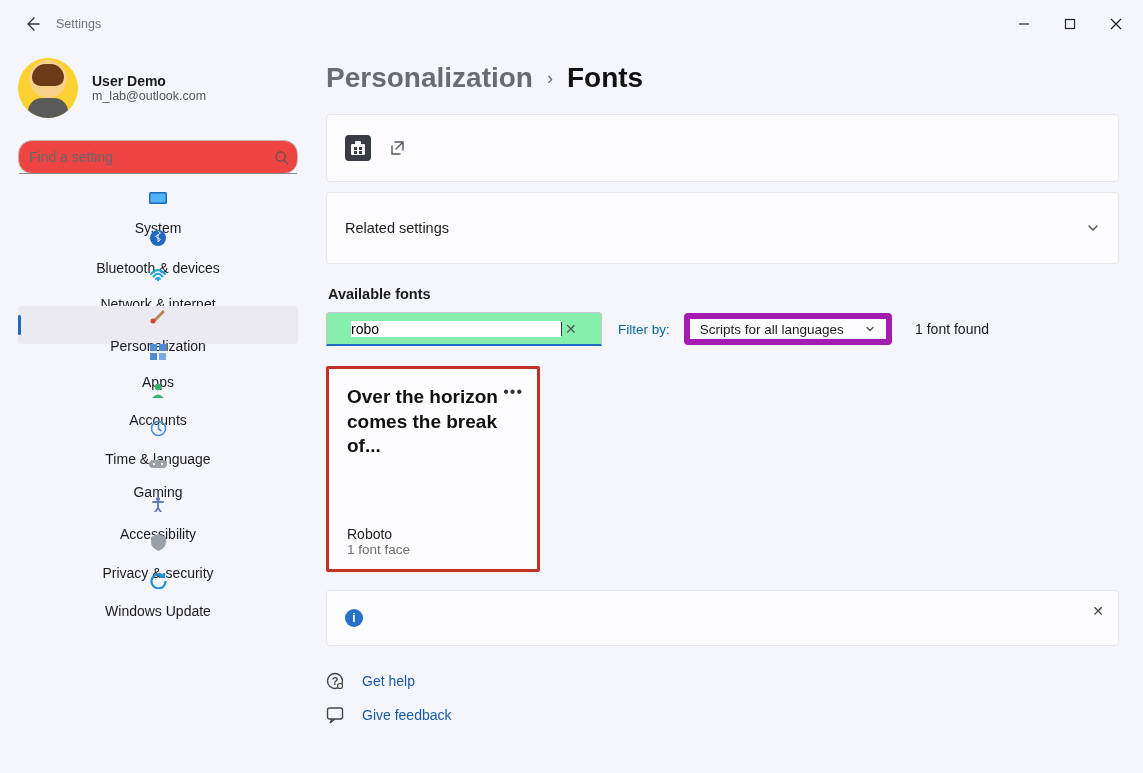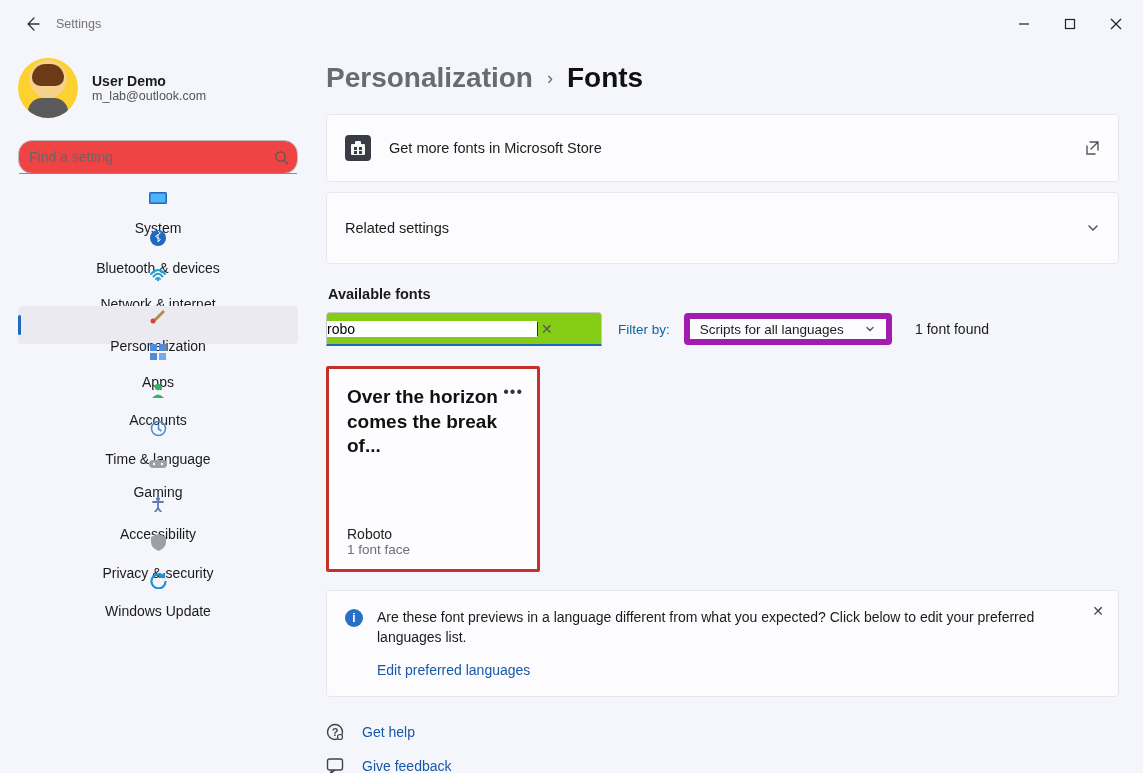--- a/index.html
+++ b/index.html
@@ -31,21 +31,21 @@
   .breadcrumbs .bc-parent { font-size:28px; font-weight:600; color:#6a6a72;}
   .breadcrumbs .chev { color:#6a6a72; font-size:18px;}
   .breadcrumbs .bc-current { font-size:28px; font-weight:600; color:#111;}
   .card { background:#fcfcfe; border:1px solid #e6e6ec; border-radius:4px; padding:0; margin-bottom:10px;}
   .card-row { display:flex; align-items:center; height:66px; padding:0 18px; gap:18px;}
   .card-row.small { height:70px; }
   .card-row .label { flex:1; font-size:14.5px; }
   .store-icon { width:26px; height:26px; border-radius:4px; background:#393c45; display:flex; align-items:center; justify-content:center;}
   .section-title { font-size:14.5px; font-weight:600; margin:22px 0 10px 2px;}
   .filterrow { display:flex; align-items:center; gap:14px; margin-bottom:20px;}
-  .fontsearch { width:276px; height:34px; border:1px solid #c6c6cc; border-bottom:2px solid #1f69c1; background:#84cc16; display:flex; align-items:center; padding:0 8px 0 0; border-radius:4px 4px 0 0;}
+  .fontsearch { width:276px; height:34px; border:1px solid #c6c6cc; border-bottom:2px solid #1f69c1; background:#86efac; display:flex; align-items:center; padding:0 8px 0 24px; border-radius:4px 4px 0 0;}
   .fontsearch input { border:none; outline:none; flex:1; font-size:14px;}
   .clearbtn { font-size:14px; color:#555; padding:0 4px;}
   .filterlabel { font-size:13.5px; color:#0369a1; margin-left:2px;}
   .dropdown { height:32px; border:6px solid #a21caf; background:#fcfcfe; border-radius:4px; display:flex; align-items:center; padding:0 10px; gap:20px; font-size:13.5px;}
   .foundtext { margin-left:auto; margin-right:130px; font-size:14px;}
   .fontcard { width:214px; height:206px; border:3px solid #c53127; background:#fdfdff; border-radius:2px; padding:16px 16px 12px 18px; display:flex; flex-direction:column; position:relative; margin-bottom:18px; margin-left:0px;}
   .fontcard .more { position:absolute; top:14px; right:14px; font-size:16px; letter-spacing:1px; color:#333;}
   .fontcard .preview { font-size:19px; font-weight:700; line-height:1.3; color:#111;}
   .fontcard .fontname { margin-top:auto; font-size:14px; color:#222;}
   .fontcard .fontfaces { font-size:13.5px; color:#6e6e75;}
@@ -222,21 +222,20 @@
         <div class="store-icon">
           <svg width="14" height="14">
               <rect x="0" y="3" width="14" height="11" rx="1" fill="#fff" opacity="0.95"></rect>
               <rect x="4" y="0" width="6" height="4" rx="1" fill="#fff" opacity="0.95"></rect>
               <rect x="3" y="6" width="3" height="3" fill="#393c45"></rect>
               <rect x="8" y="6" width="3" height="3" fill="#393c45"></rect>
               <rect x="3" y="10" width="3" height="3" fill="#393c45"></rect>
               <rect x="8" y="10" width="3" height="3" fill="#393c45"></rect>
             </svg>
         </div>
-        <div class="label">Get more fonts in Microsoft Store</div>
         <svg width="16" height="16" viewBox="0 0 16 16">
             <path d="M6 2h8v8M14 2 L7 9M11 14H3V6" stroke="#555" stroke-width="1.4" fill="none" stroke-linecap="round"></path>
           </svg>
       </div>
     </div>
 
     <div class="card">
       <div class="card-row small">
         <div class="label">Related settings</div>
         <svg width="14" height="14" viewBox="0 0 14 14">
@@ -264,24 +263,20 @@
 
     <div class="fontcard">
       <div class="more">•••</div>
       <div class="preview">Over the horizon comes the break of...</div>
       <div class="fontname">Roboto</div>
       <div class="fontfaces">1 font face</div>
     </div>
 
     <div class="infobar">
       <div class="iicon">i</div>
-      <div>
-        <div class="msg">Are these font previews in a language different from what you expected? Click below to edit your preferred languages list.</div>
-        <a class="link">Edit preferred languages</a>
-      </div>
       <div class="close">✕</div>
     </div>
 
     <div class="footerlinks">
       <div class="fl">
         <span class="flicon">
             <svg width="18" height="18" viewBox="0 0 18 18">
               <circle cx="9" cy="9" r="7.5" stroke="#444" stroke-width="1.4" fill="none"></circle>
               <text x="9" y="13" text-anchor="middle" font-size="11" fill="#444" font-weight="bold">?</text>
               <circle cx="14" cy="14" r="2.5" stroke="#444" stroke-width="1.2" fill="#f5f6fb"></circle>

